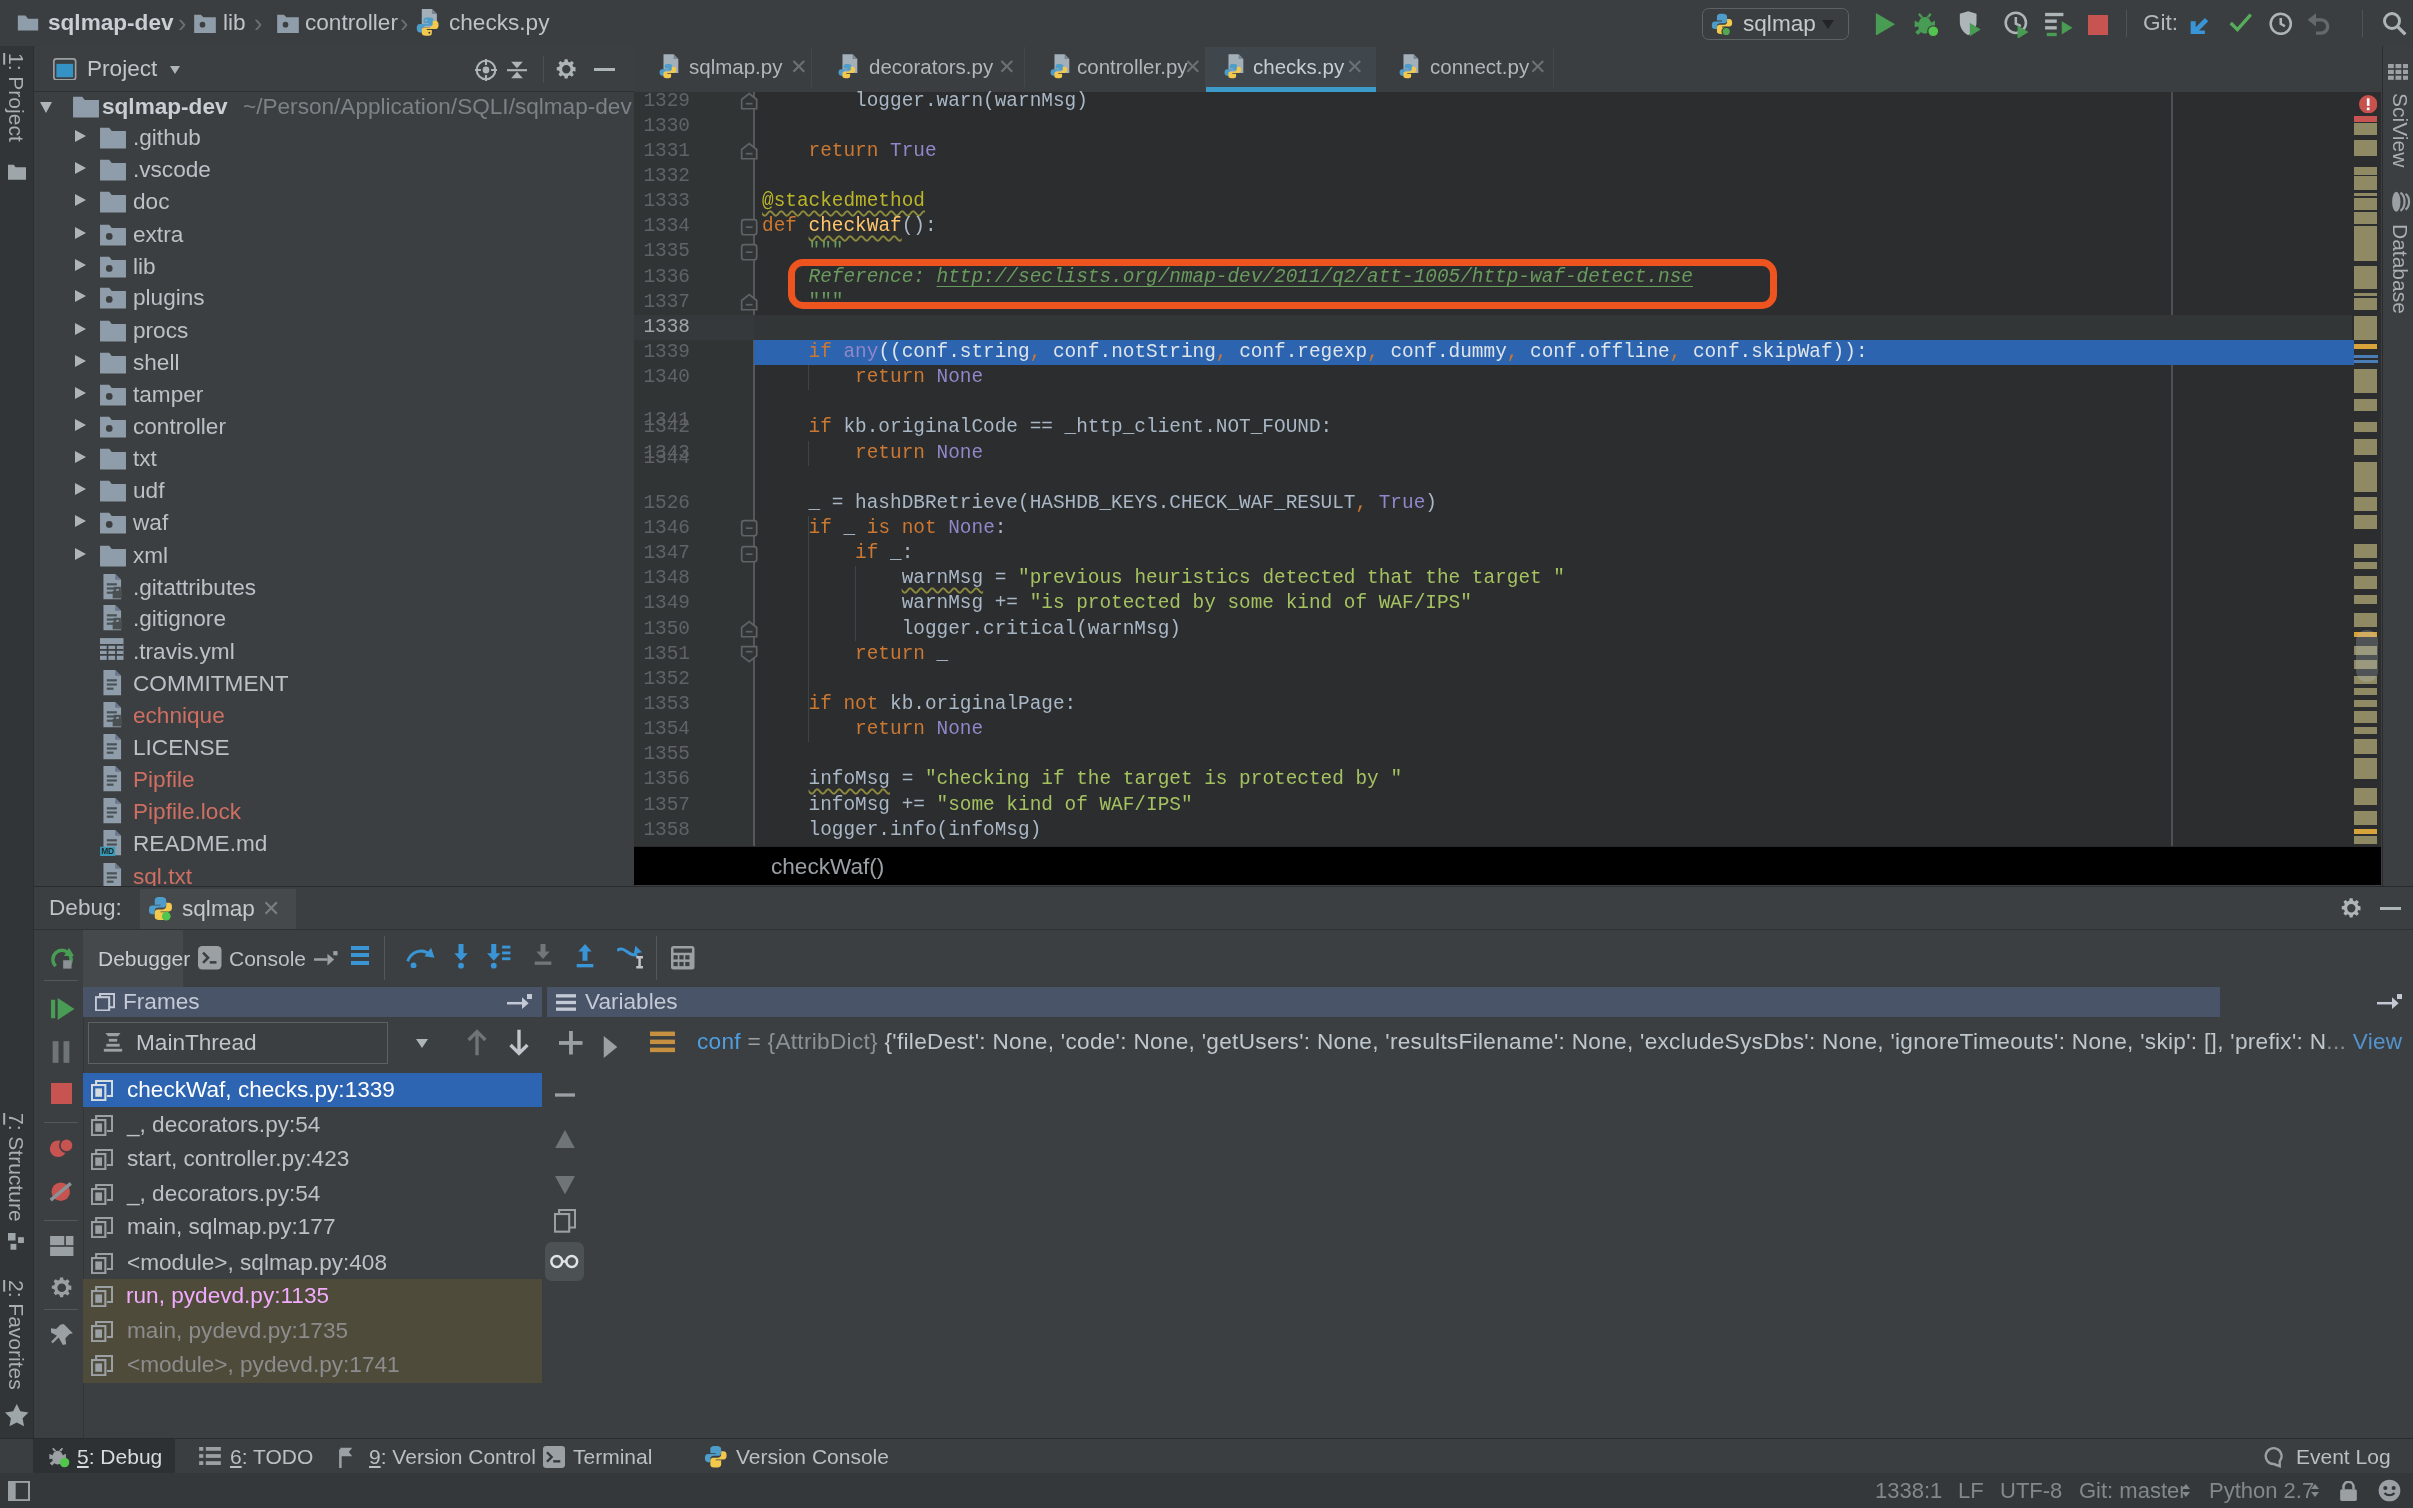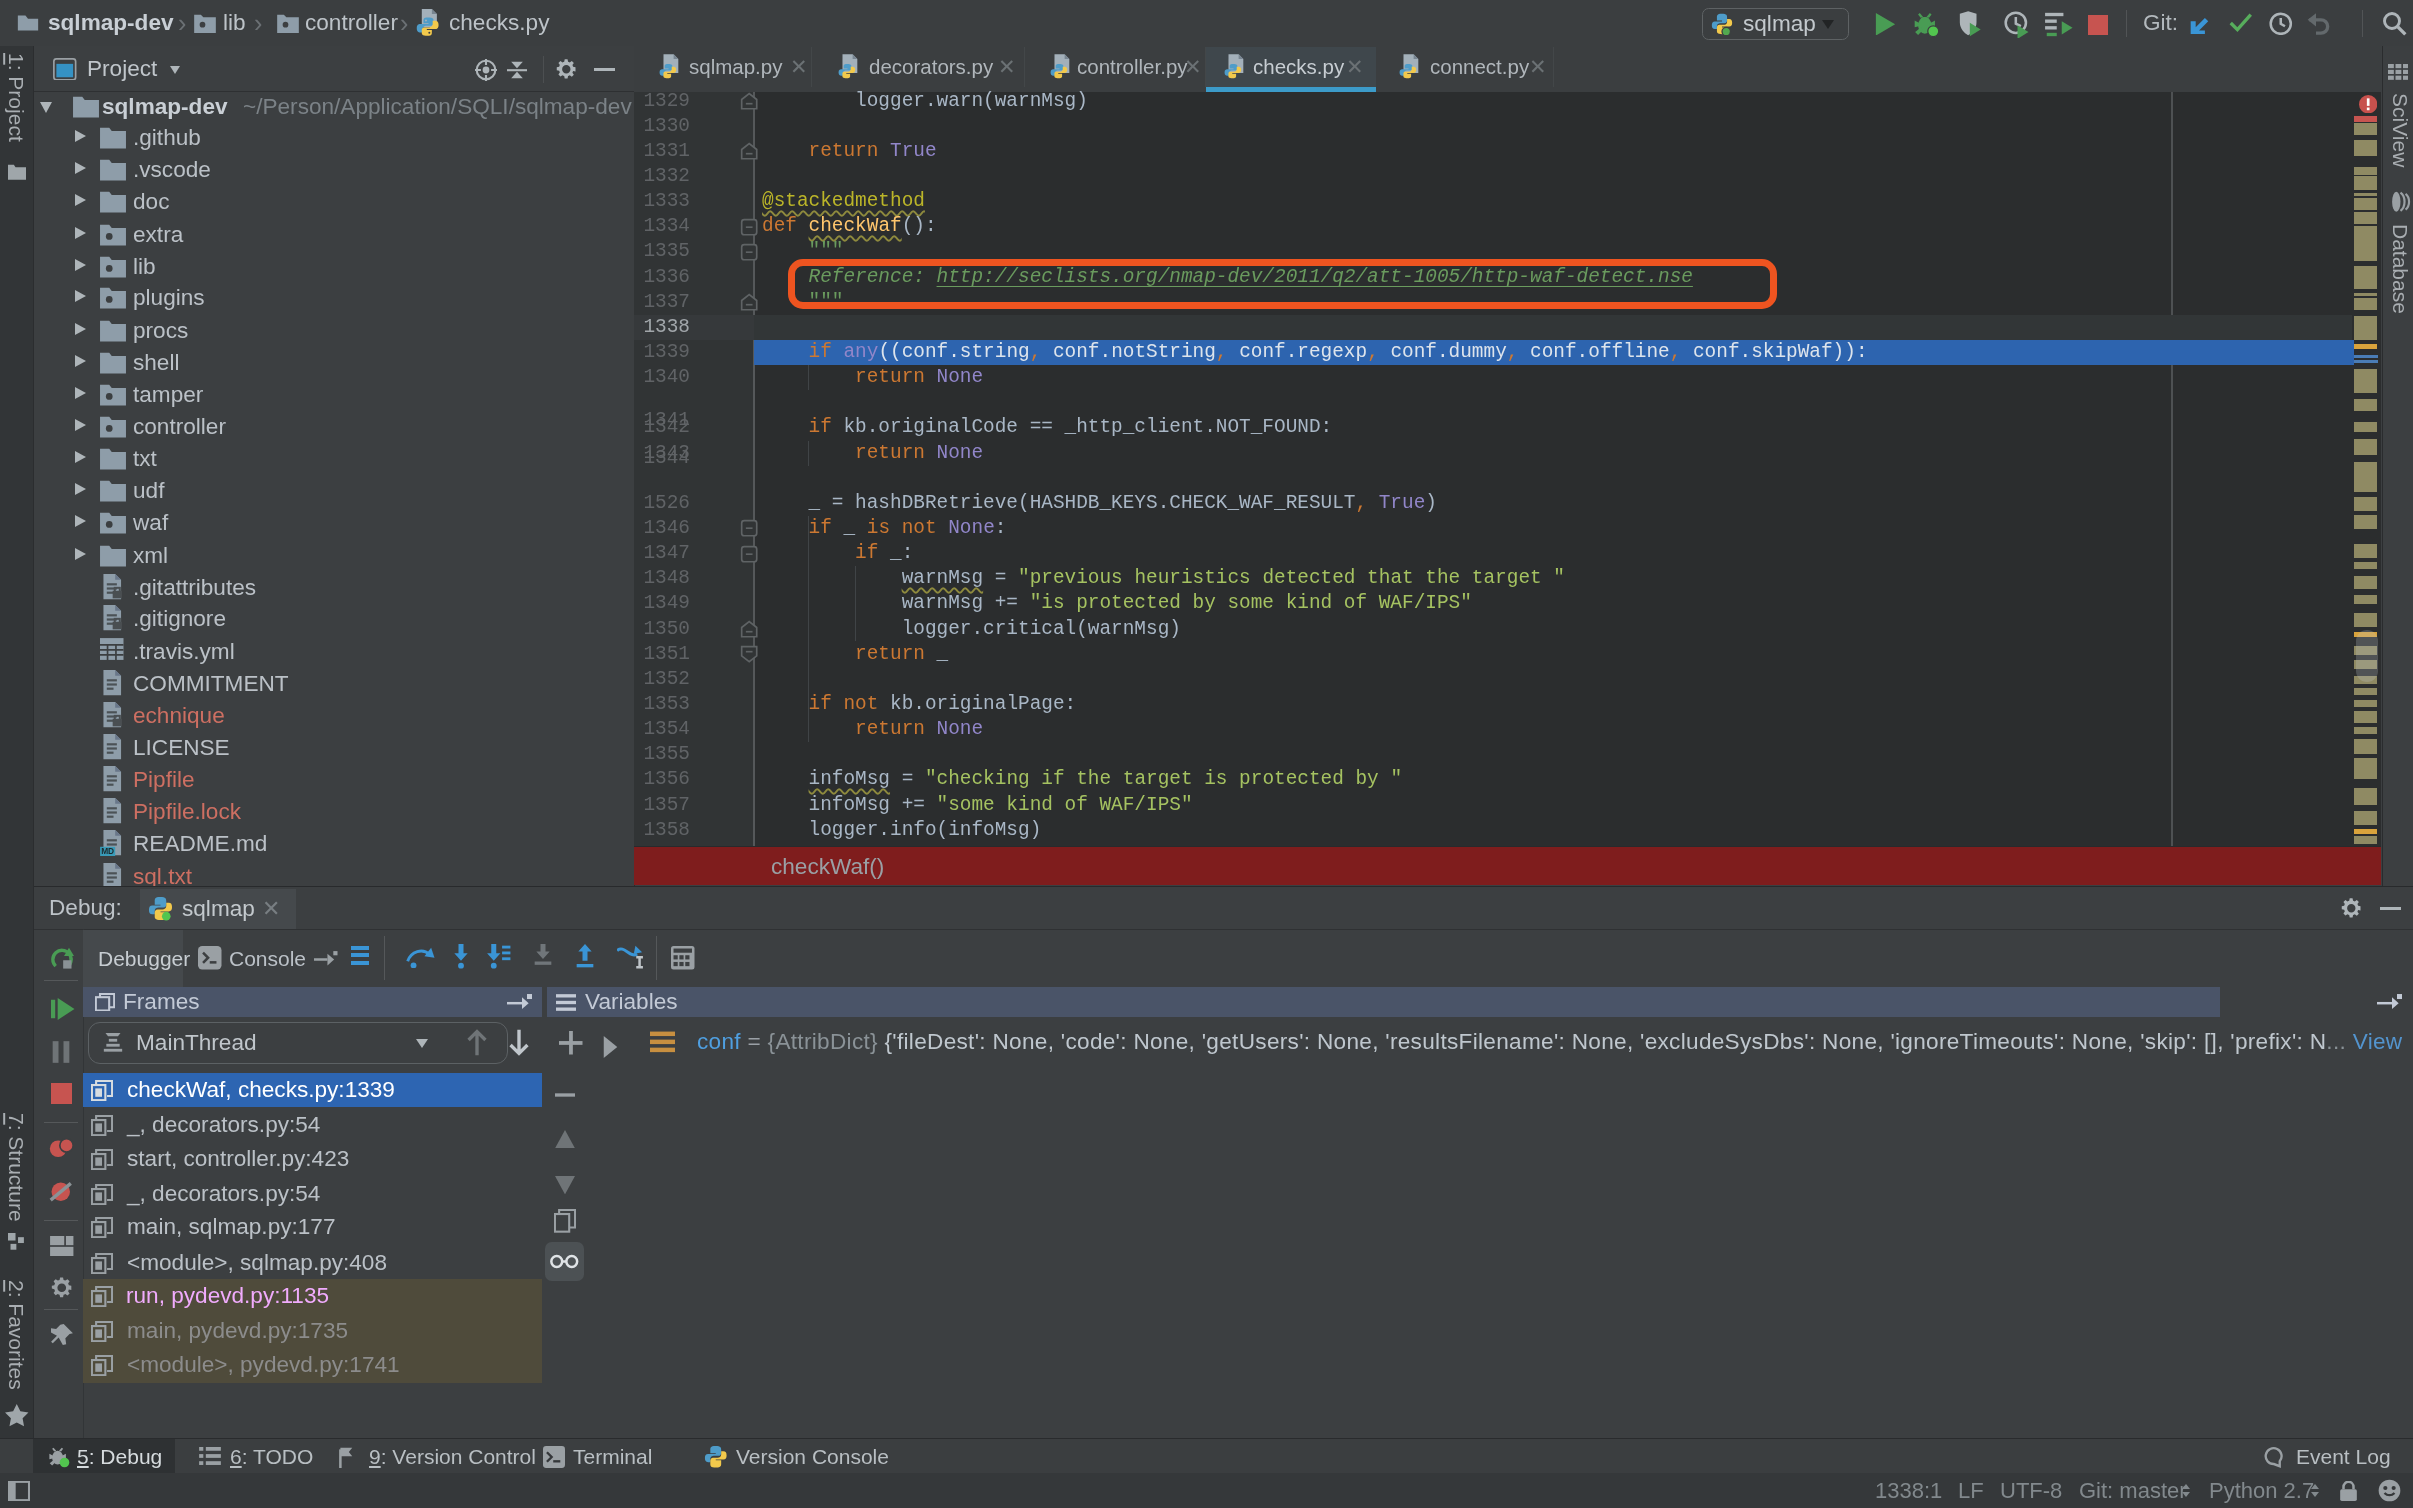--- a/index.html
+++ b/index.html
@@ -28,21 +28,21 @@
 #ed{left:634px;top:92px;width:1747px;height:754px;background:#2b2d2e}
 .lnum{position:absolute;width:56px;text-align:right;font:19.4px "Liberation Mono",monospace;color:#606366;line-height:25px}
 .cl{position:absolute;left:128px;font:19.4px "Liberation Mono",monospace;color:#a9b7c6;line-height:25px;white-space:pre}
 .k{color:#cc7832}.pu{color:#9186c9}.st{color:#a5c261}.ds{color:#6a9b5e}.dsi{color:#6a9b5e;font-style:italic}
 .dec{color:#bbb529;text-decoration:underline wavy #8e8a3d 1.7px;text-underline-offset:4.2px}
 .fn{color:#ffc66d;text-decoration:underline wavy #8e8a3d 1.7px;text-underline-offset:4.2px}
 .wv{text-decoration:underline wavy #8e8a3d 1.7px;text-underline-offset:4.2px}
 .m{position:absolute;left:1720px;width:22.6px;background:#8f8a63}
 .my{position:absolute;left:1720px;width:22.6px;background:#d9a33c}
 .mb{position:absolute;left:1720px;width:23.5px;background:#4a7cb5}
-#edcrumb{left:634px;top:846px;width:1747px;height:39px;background:#7f1d1d;border-top:0.8px solid #282a2c;color:#9aa0a5;line-height:39px}
+#edcrumb{left:634px;top:846px;width:1747px;height:39px;background:#000000;border-top:0.8px solid #282a2c;color:#9aa0a5;line-height:39px}
 
 #rstrip{left:2382px;top:46px;width:32px;height:840px;background:#3c3f41;border-left:0.8px solid #2a2c2e}
 
 #debug{left:34px;top:886px;width:2380px;height:552px;background:#3c3f41;border-top:0.8px solid #282a2c}
 .band{position:absolute;top:100px;height:30px;background:#4a5468;color:#c3cad6;line-height:30px}
 .frow{position:absolute;left:49px;height:34px;line-height:34px;white-space:nowrap}
 
 #status1{left:0;top:1438px;width:2413px;height:35px;background:#3b3e40;border-top:0.8px solid #292b2d}
 #status2{left:0;top:1473px;width:2413px;height:35px;background:#35383a;color:#82898d;font-size:22px}
 .s1item{position:absolute;top:0;height:35px;line-height:35px;color:#b9bfc3;font-size:21px}
@@ -804,21 +804,21 @@
         </g>
       </svg>
   <span class="abs" style="left:38px">Variables</span>
   <svg class="abs" style="left:1830px;top:6.7px" width="25" height="18.4" viewBox="0 0 30 22">
         <path fill="none" stroke="#c3cad6" stroke-width="3" d="M0 11h18"></path>
         <path fill="#c3cad6" d="M18 4l8 7-8 7z"></path>
         <rect x="24" y="0" width="6" height="6" fill="#c3cad6"></rect>
       </svg>
  </div>
 
- <div class="abs" style="left:54px;top:135px;width:420px;height:42px;border:1.7px solid #5c6164;border-radius:12px">
+ <div class="abs" style="left:54px;top:135px;width:300px;height:42px;border:1.7px solid #5c6164;border-radius:0">
   <svg class="abs" style="left:13.4px;top:10px" width="22" height="20" viewBox="0 0 26 24">
         <g fill="#9aa0a4">
           <path d="M4 0h18l-3 4H7z"></path>
           <rect x="8" y="7" width="10" height="3.4"></rect>
           <rect x="5" y="13" width="16" height="3.4"></rect>
           <rect x="2" y="19" width="22" height="3.4"></rect>
         </g>
       </svg>
   <span class="abs" style="left:47px;line-height:39px;color:#c0c6cb">MainThread</span>
   <div class="abs" style="left:327px;top:16px;width:0;height:0;border-top:9.2px solid #aeb5b9;border-left:6.3px solid transparent;border-right:6.3px solid transparent"></div>

